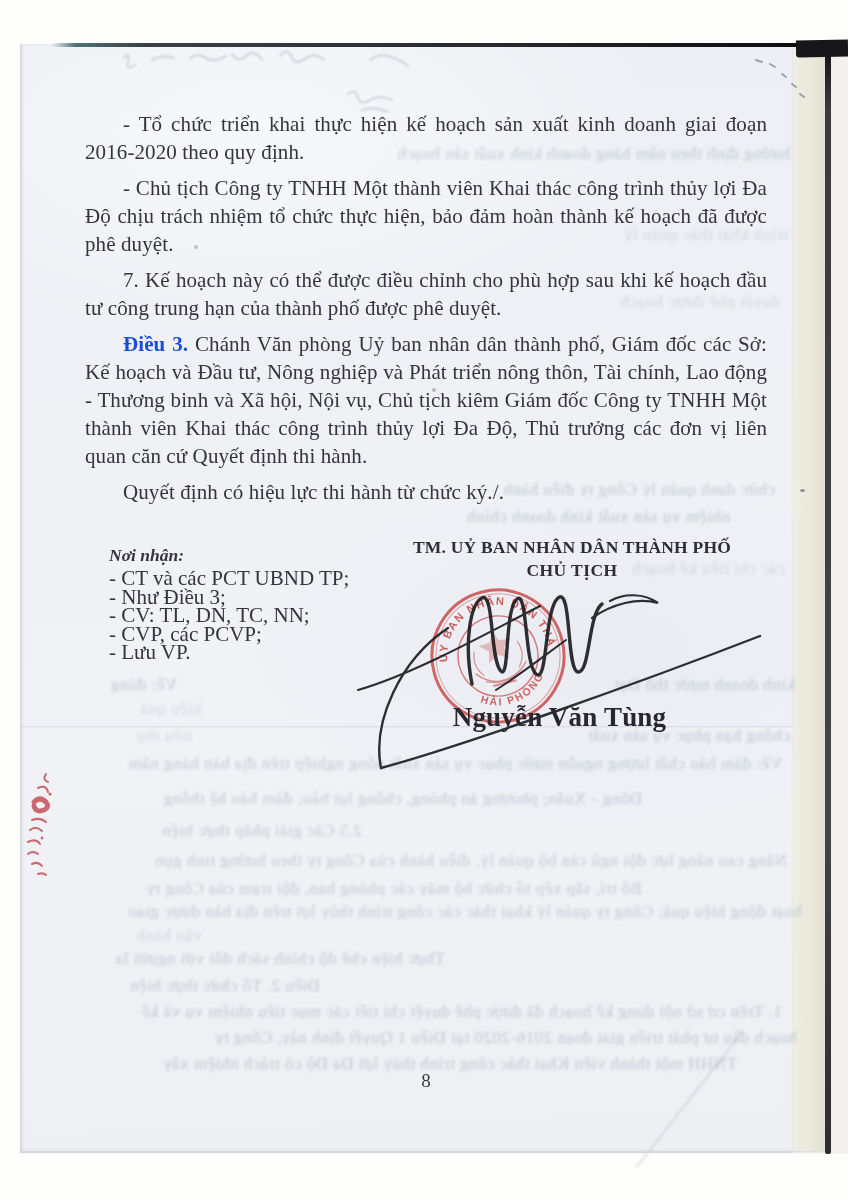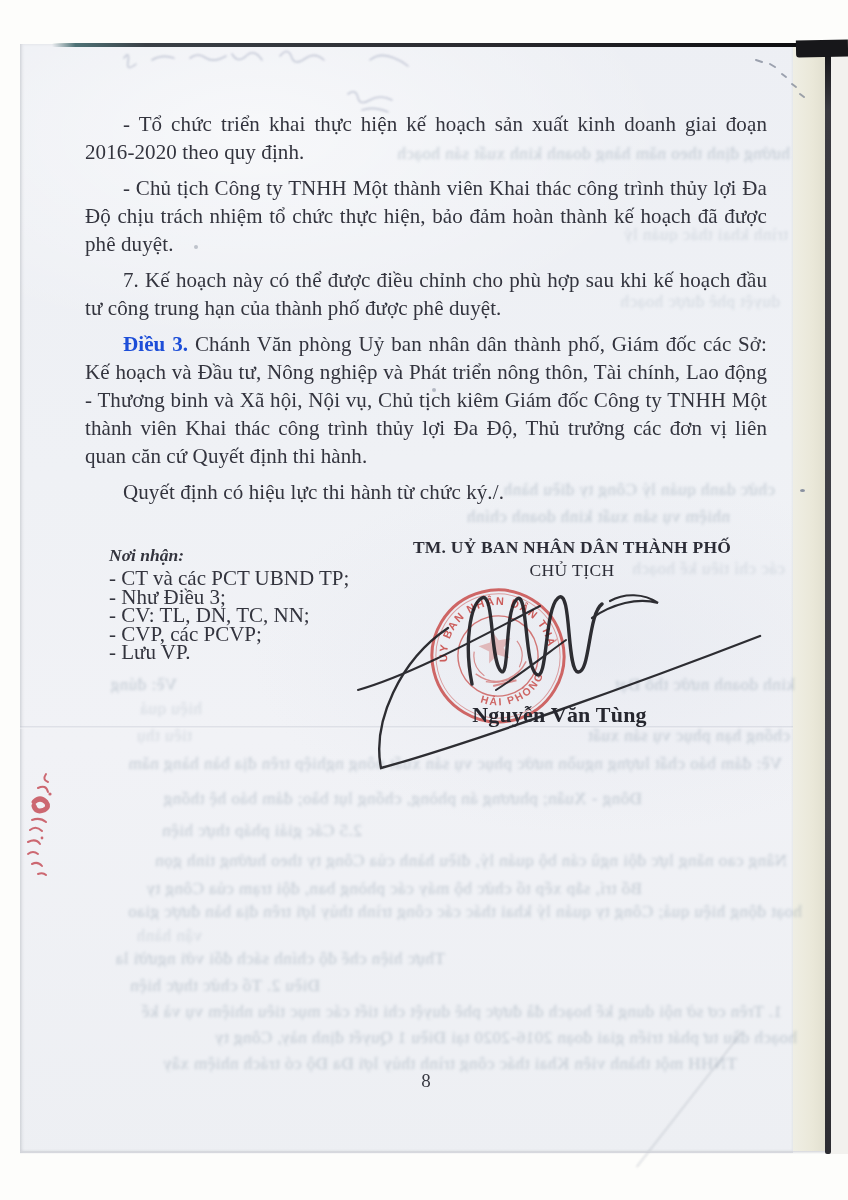--- a/index.html
+++ b/index.html
@@ -65,24 +65,24 @@
   .recipients{
     position:absolute;left:85px;top:545px;width:300px;color:#33343e;margin-left:24px;
   }
   .recipients .lbl{font-weight:bold;font-style:italic;font-size:17.5px;margin-bottom:3px;}
   .recipients .it{font-size:21px;line-height:18.6px;}
   
   .sigblock{
     position:absolute;left:388px;top:536px;width:368px;text-align:center;color:#2c2d37;
   }
   .sigblock .auth{font-weight:bold;font-size:17.5px;line-height:22px;letter-spacing:.2px;}
-  .sigblock .role{font-weight:normal;font-size:17.5px;margin-top:2px;letter-spacing:.4px;}
+  .sigblock .role{font-weight:bold;font-size:17.5px;margin-top:2px;letter-spacing:.4px;}
   .signer{
     position:absolute;left:437px;top:702px;width:245px;text-align:center;
-    font-weight:bold;font-size:22px;color:#26272f;letter-spacing:.2px;
+    font-weight:bold;font-size:27px;color:#26272f;letter-spacing:.2px;
   }
   .stamp{position:absolute;left:428px;top:586px;width:140px;height:140px;opacity:.92;filter:blur(.3px);}
   .signature{position:absolute;left:348px;top:572px;width:432px;height:218px;}
   
   .pagenum{
     position:absolute;left:85px;top:1070px;width:682px;text-align:center;
     font-size:19px;color:#3a3b44;
   }
   
   .bleed{

